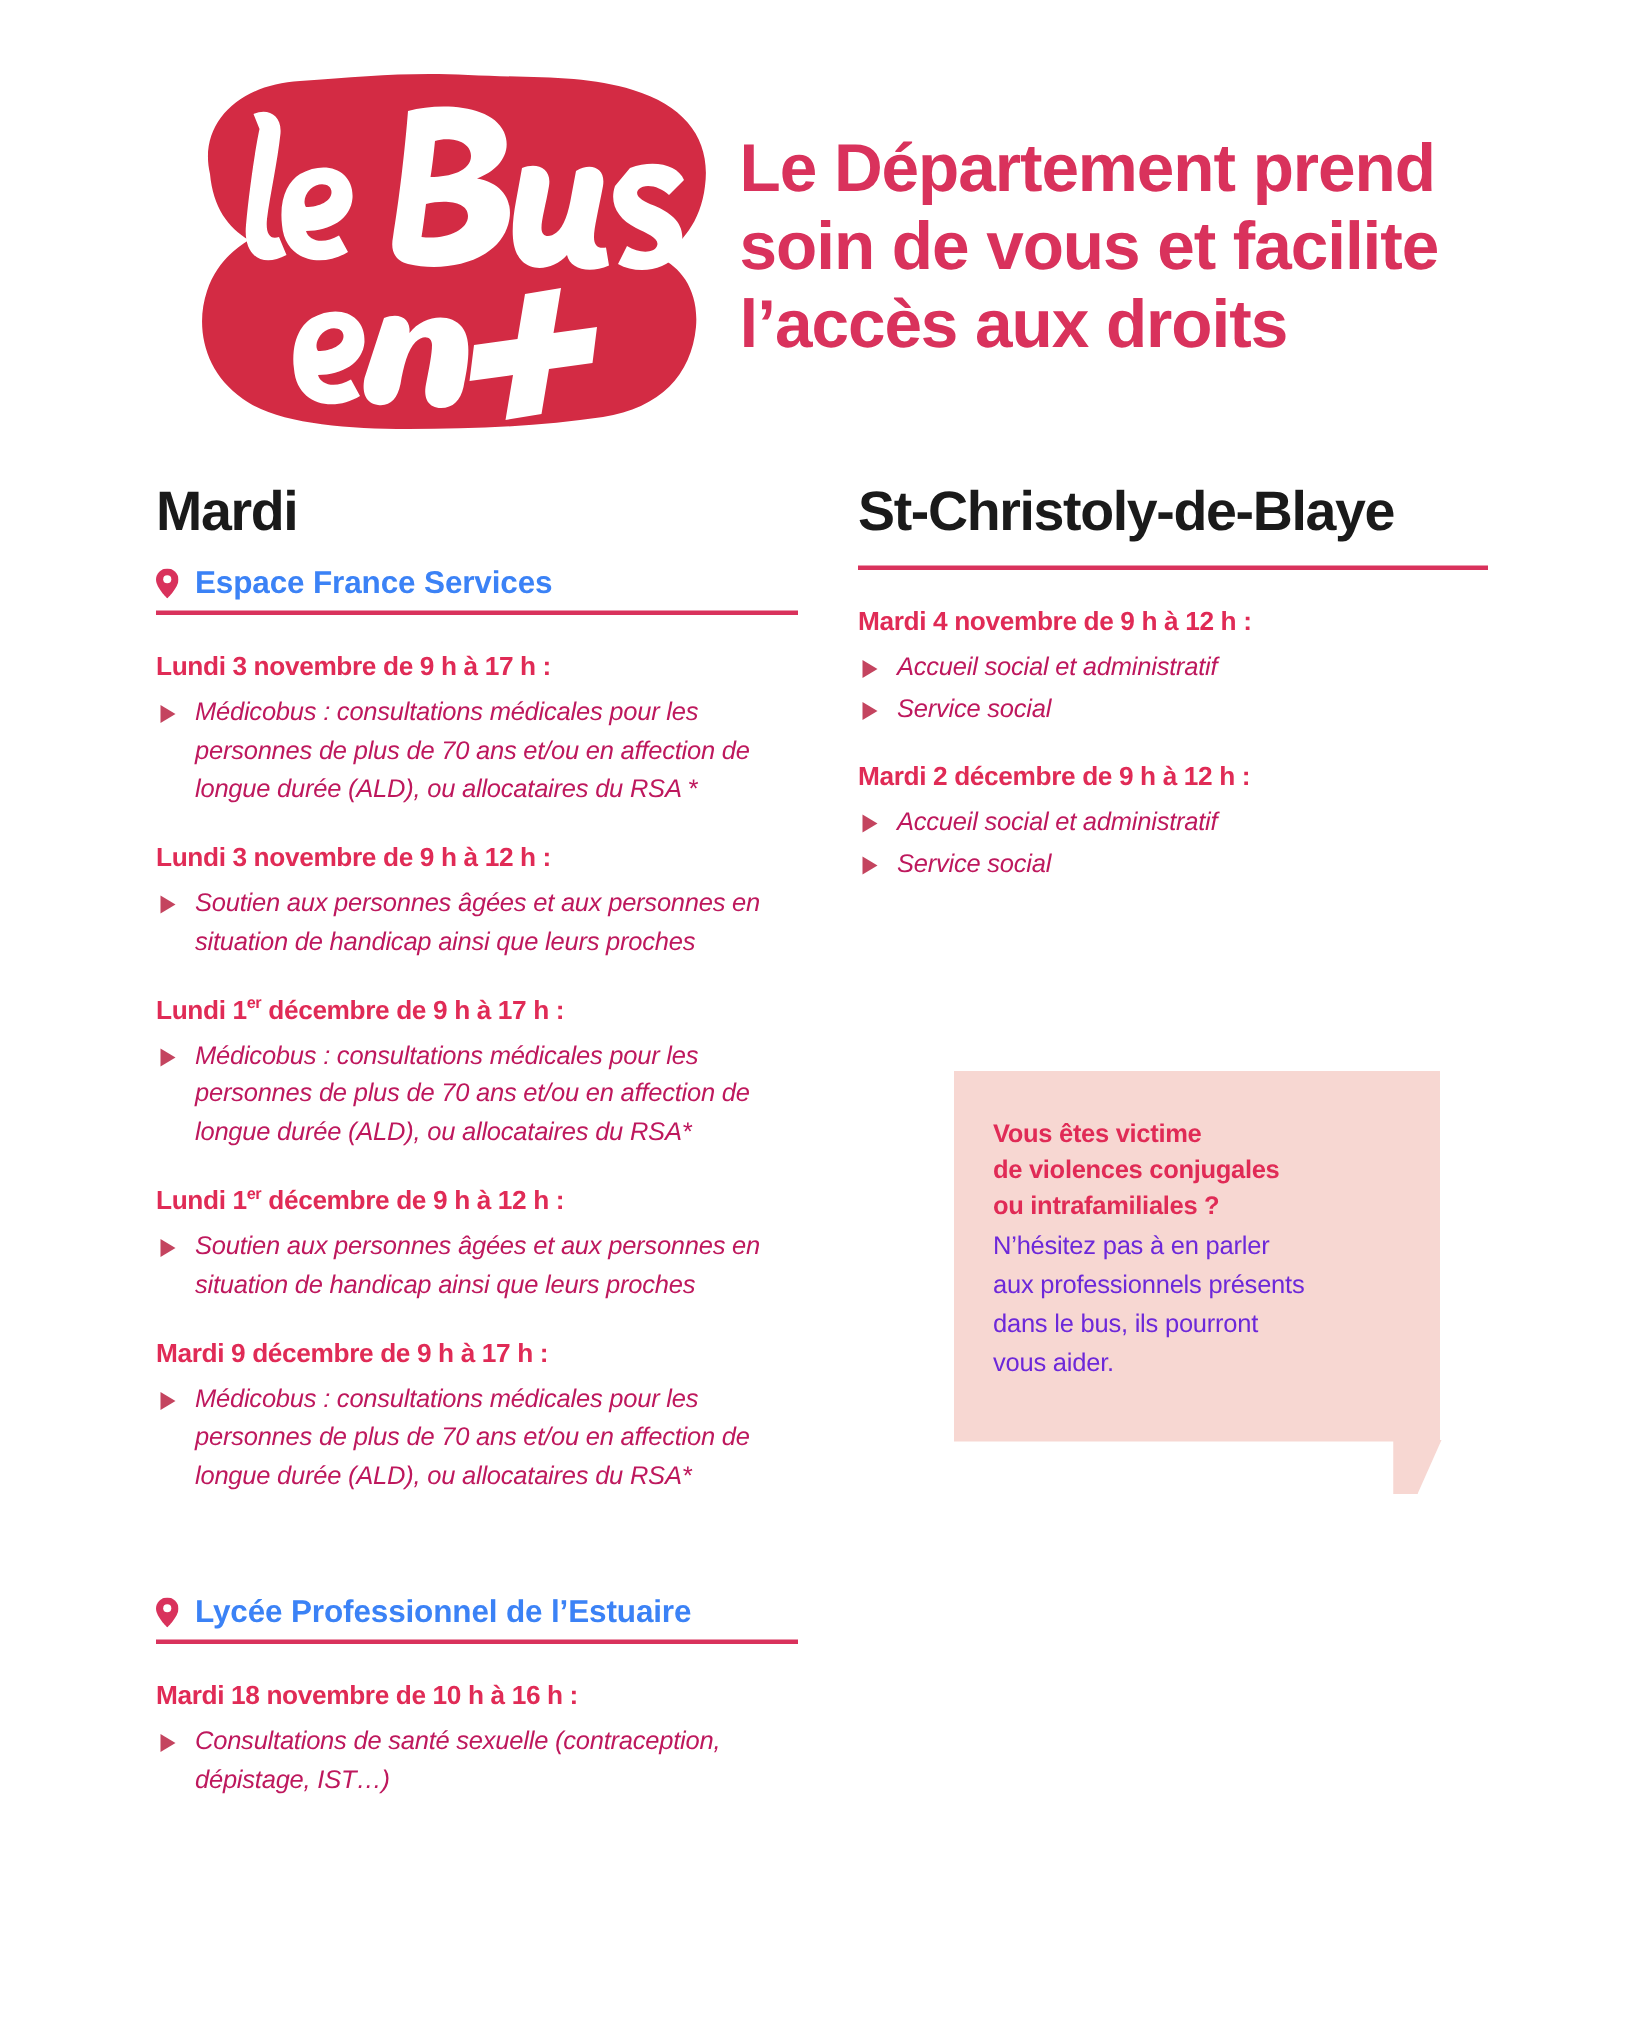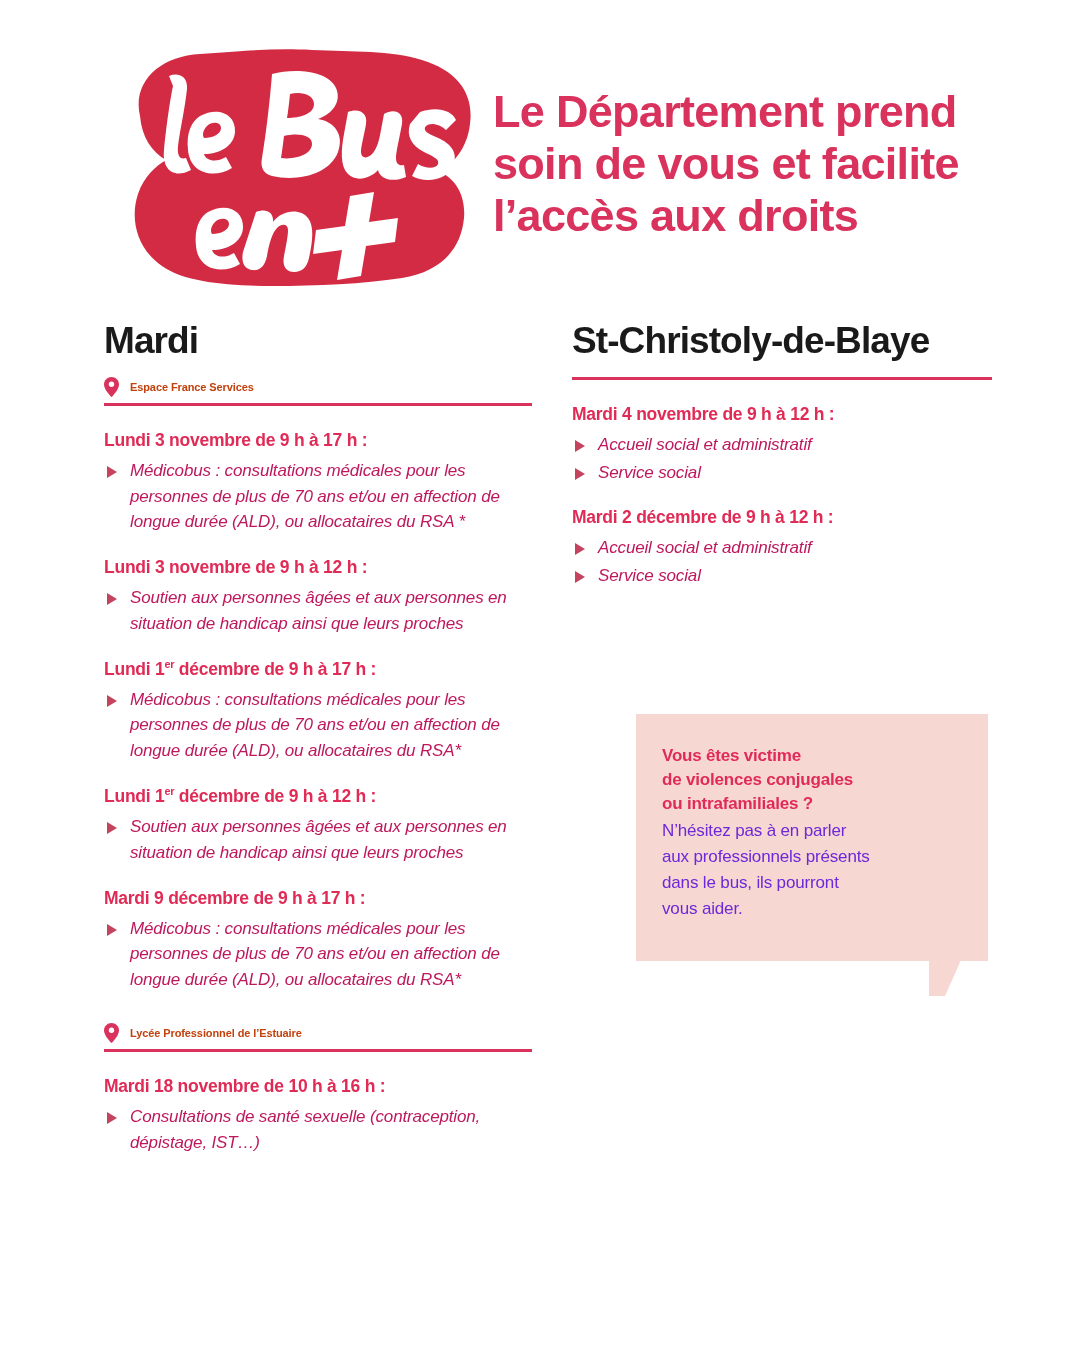--- a/index.html
+++ b/index.html
@@ -84,23 +84,23 @@
     padding-bottom: 6px;
   }
   .pin-icon {
     flex: 0 0 auto;
     width: 15px;
     height: 20px;
     display: block;
   }
   .pin-icon svg { display: block; width: 100%; height: 100%; }
   .place-name {
-    font-size: 11px;
-    font-weight: bold;
-    color: #c2410c;
+    font-size: 21px;
+    font-weight: bold;
+    color: #3b82f6;
     letter-spacing: -0.1px;
   }
   .place-rule {
     height: 3px;
     background: #d9325c;
     width: 100%;
     margin-bottom: 4px;
   }
 
   
@@ -143,21 +143,21 @@
     border-left: 10px solid #c4445f;
     border-top: 6.5px solid transparent;
     border-bottom: 6.5px solid transparent;
   }
 
   
   .callout {
     position: absolute;
     left: 636px;
     top: 714px;
-    width: 352px;
+    width: 324px;
     height: 247px;
     background: #f7d7d2;
   }
   .callout-tail {
     position: absolute;
     left: 929px;
     top: 960px;
     width: 0;
     height: 0;
     border-left: 16px solid #f7d7d2;
@@ -299,21 +299,21 @@
               <li><span class="tri"></span>Soutien aux personnes âgées et aux personnes en situation de handicap ainsi que leurs proches</li>
             </ul>
           </div>
           <div class="slot">
             <div class="slot-date">Mardi 9 décembre de 9 h à 17 h :</div>
             <ul class="items">
               <li><span class="tri"></span>Médicobus : consultations médicales pour les personnes de plus de 70 ans et/ou en affection de longue durée (ALD), ou allocataires du RSA*</li>
             </ul>
           </div>
         </div>
-        <div class="place" style="margin-top: 30px;">
+        <div class="place" style="margin-top: 66px;">
           <div class="place-row">
             <span class="pin-icon">
               <svg viewBox="0 0 15 20" xmlns="http://www.w3.org/2000/svg">
                 <path d="M7.5 0 C3.4 0 0 3.3 0 7.4 C0 12.9 7.5 20 7.5 20 C7.5 20 15 12.9 15 7.4 C15 3.3 11.6 0 7.5 0 Z" fill="#d9325c"></path>
                 <circle cx="7.5" cy="7.2" r="2.7" fill="#ffffff"></circle>
               </svg>
             </span>
             <span class="place-name">Lycée Professionnel de l’Estuaire</span>
           </div>
           <div class="place-rule"></div>

